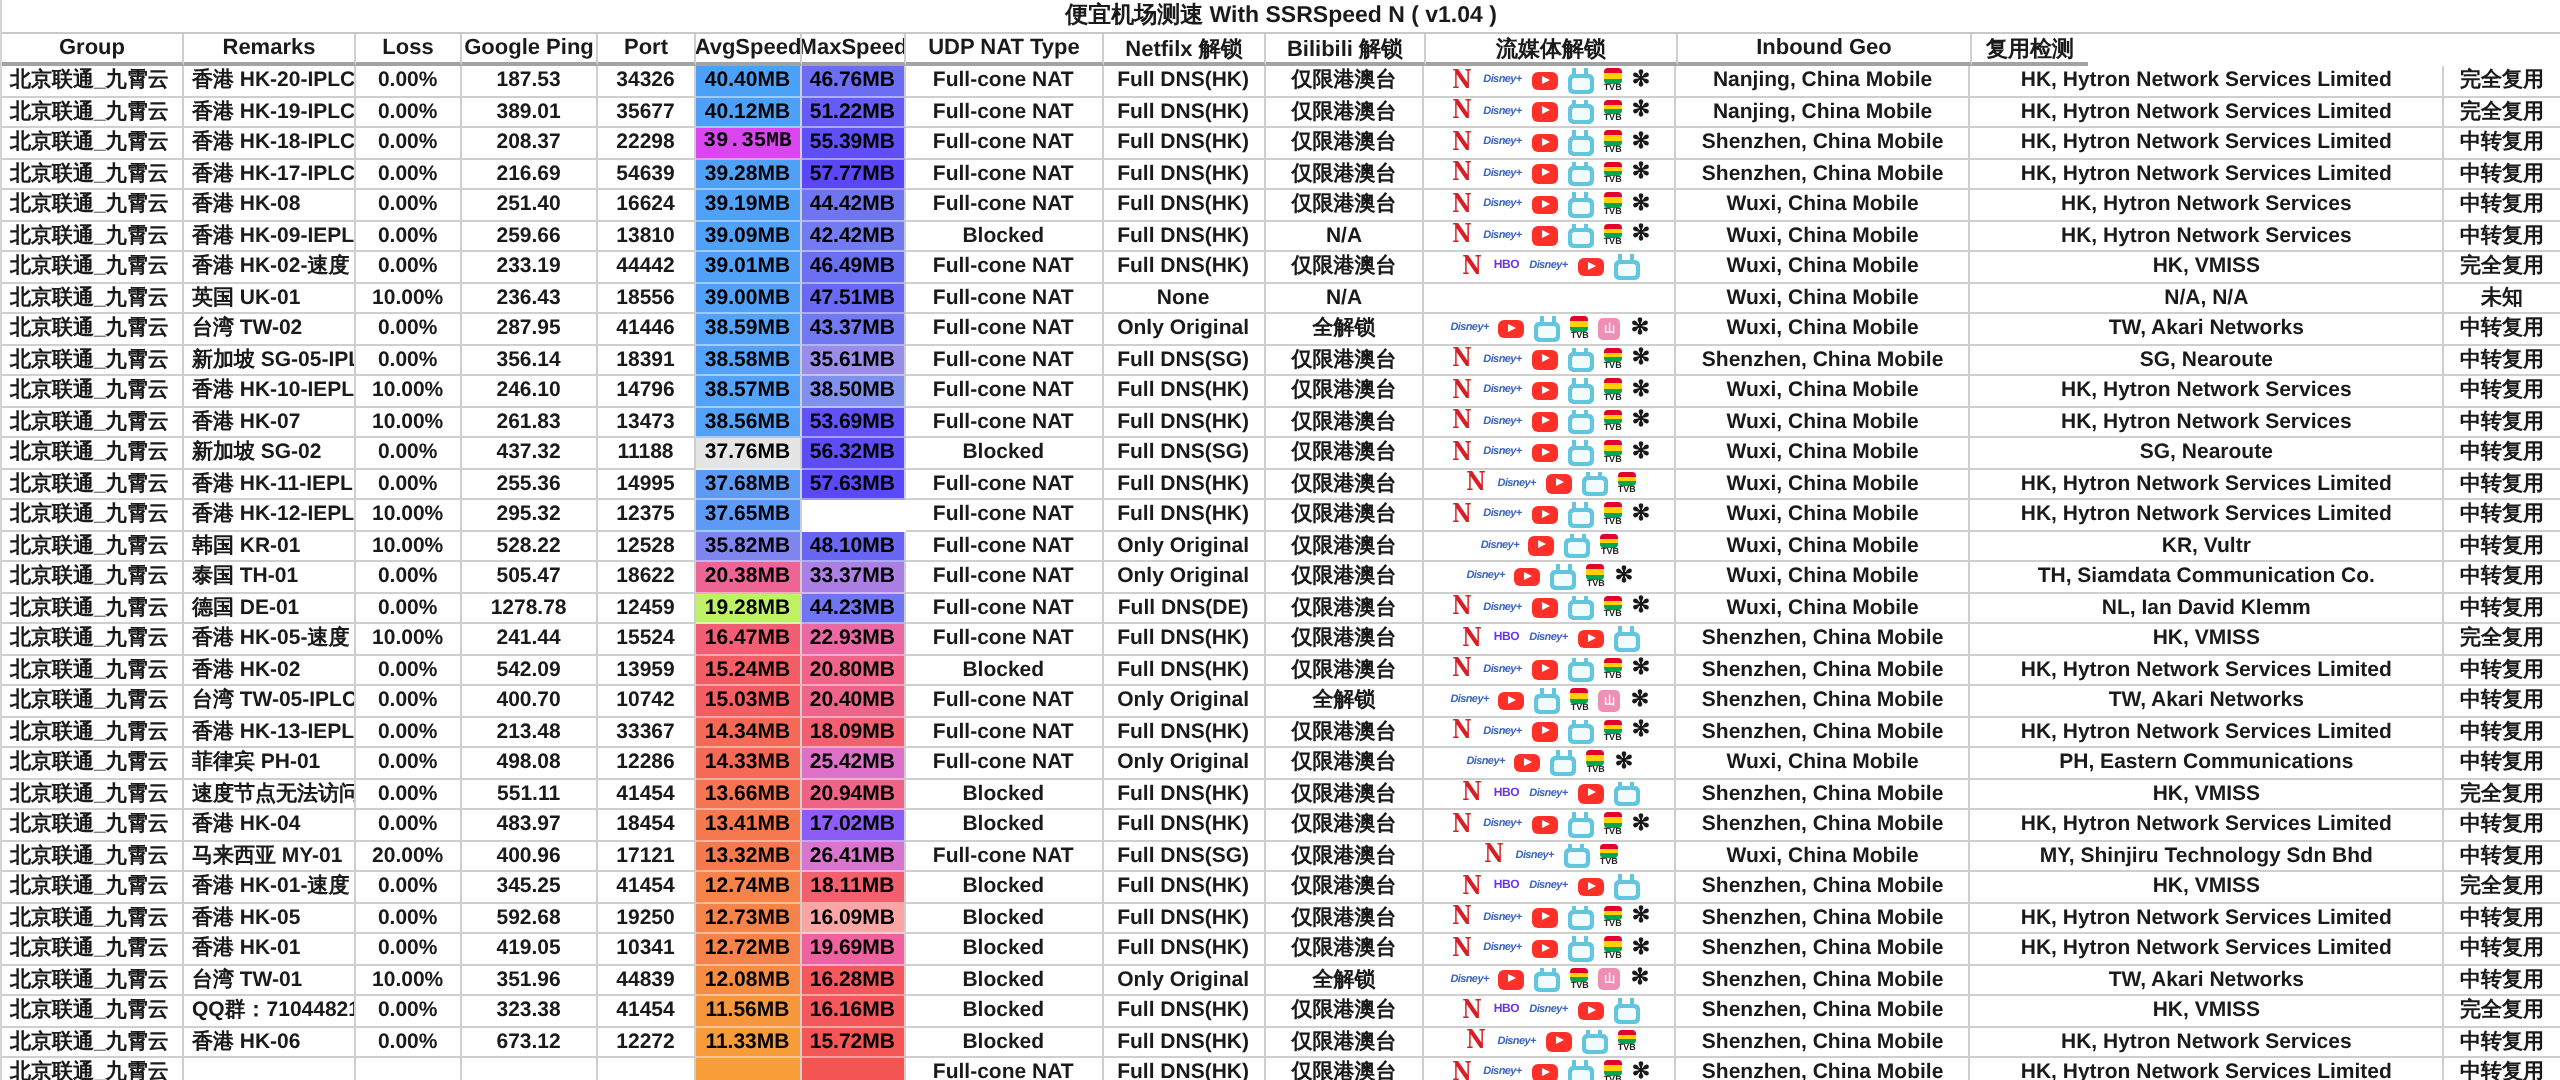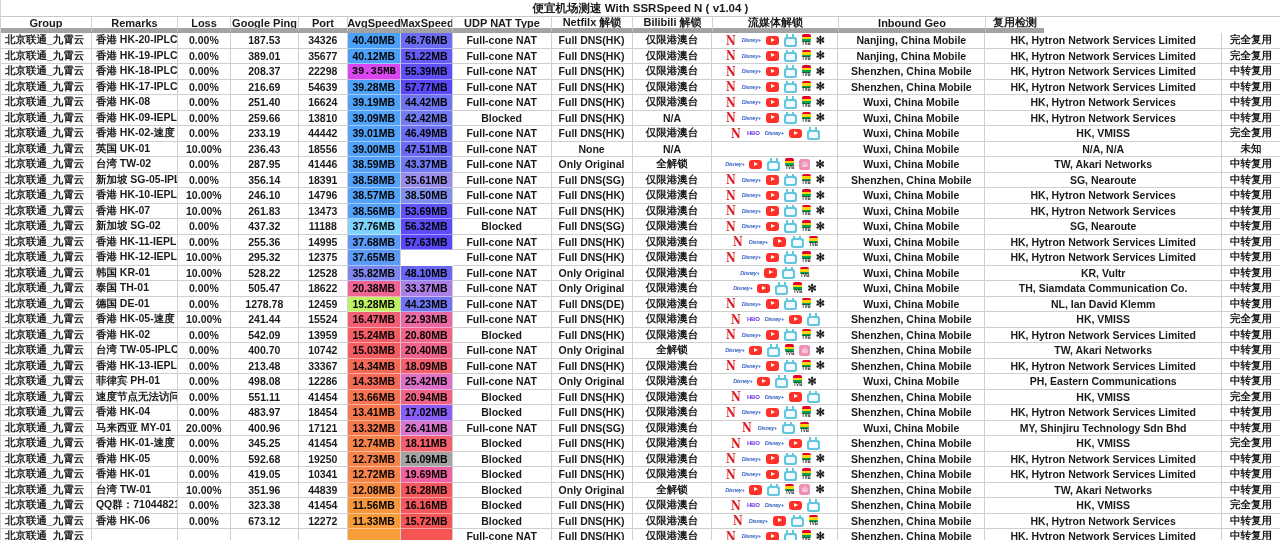--- a/index.html
+++ b/index.html
@@ -6,21 +6,21 @@
   #app{width:1280px;height:540px;overflow:hidden;background:#fff;
        font-family:"Liberation Sans",sans-serif;color:#1a1a1a;
        border-left:1px solid #d4d4d4;box-sizing:border-box;}
   .title{height:17px;line-height:17px;text-align:center;font-size:11.5px;font-weight:700;
          border-bottom:1px solid #c9c9c9;box-sizing:border-box;}
   .row{display:flex;height:15.5px;box-sizing:border-box;}
   .hrow{height:16px;font-weight:700;}
   .cell{box-sizing:border-box;border-right:1px solid #cfcfcf;border-bottom:1px solid #cfcfcf;
         display:flex;align-items:center;justify-content:center;font-size:10.5px;font-weight:600;
         overflow:hidden;white-space:nowrap;}
-  .hrow .cell{font-size:11px;font-weight:700;border-bottom:5px solid #a3a3a3;}
+  .hrow .cell{font-size:11px;font-weight:700;border-bottom:2px solid #a3a3a3;}
   .left{justify-content:flex-start;padding-left:4px;}
   .c0{width:91px}.c1{width:86px}.c2{width:53px}.c3{width:68px}.c4{width:49px}
   .c5{width:53px}.c6{width:52px}.c7{width:99px}.c8{width:81px}.c9{width:80px}
   .c10{width:126px}.c11{width:147px}.c12{width:237px}.c13{width:58px;border-right:none}
   .speed{font-weight:700;color:#000;border-bottom:1px solid rgba(255,255,255,.45);}
   
   .icons{display:flex;align-items:center;justify-content:center;gap:5px;width:100%;height:100%;}
   .ic{position:relative;display:inline-flex;align-items:center;justify-content:center;flex:0 0 auto;}
   .ic-netflix{font-family:"DejaVu Serif",serif;font-weight:900;font-size:13px;color:#D81F26;transform:scaleX(.82);}
   .ic-hbo{font-size:6px;font-weight:900;color:#6A35E8;letter-spacing:-.2px;}
@@ -383,21 +383,21 @@
         <div class="cell c11">Wuxi, China Mobile</div>
         <div class="cell c12">HK, Hytron Network Services</div>
         <div class="cell c13">中转复用</div>
       </div>
       <div class="row">
         <div class="cell c0 left">北京联通_九霄云</div>
         <div class="cell c1 left">新加坡 SG-02</div>
         <div class="cell c2">0.00%</div>
         <div class="cell c3">437.32</div>
         <div class="cell c4">11188</div>
-        <div class="cell c5 speed" style="background: #7dd3fc;">37.76MB</div>
+        <div class="cell c5 speed" style="background: #e5e5e5;">37.76MB</div>
         <div class="cell c6 speed" style="background: rgb(92, 77, 247);">56.32MB</div>
         <div class="cell c7">Blocked</div>
         <div class="cell c8">Full DNS(SG)</div>
         <div class="cell c9">仅限港澳台</div>
         <div class="cell c10">
           <span class="icons">
             <span class="ic ic-netflix">N</span>
             <span class="ic ic-disney">Disney+</span>
             <span class="ic ic-youtube"></span>
             <span class="ic ic-bilibili"></span>
@@ -785,21 +785,21 @@
         <div class="cell c12">HK, VMISS</div>
         <div class="cell c13">完全复用</div>
       </div>
       <div class="row">
         <div class="cell c0 left">北京联通_九霄云</div>
         <div class="cell c1 left">香港 HK-05</div>
         <div class="cell c2">0.00%</div>
         <div class="cell c3">592.68</div>
         <div class="cell c4">19250</div>
         <div class="cell c5 speed" style="background: rgb(246, 131, 73);">12.73MB</div>
-        <div class="cell c6 speed" style="background: #a3a3a3;">16.09MB</div>
+        <div class="cell c6 speed" style="background: #fca5a5;">16.09MB</div>
         <div class="cell c7">Blocked</div>
         <div class="cell c8">Full DNS(HK)</div>
         <div class="cell c9">仅限港澳台</div>
         <div class="cell c10">
           <span class="icons">
             <span class="ic ic-netflix">N</span>
             <span class="ic ic-disney">Disney+</span>
             <span class="ic ic-youtube"></span>
             <span class="ic ic-bilibili"></span>
             <span class="ic ic-tvb">

